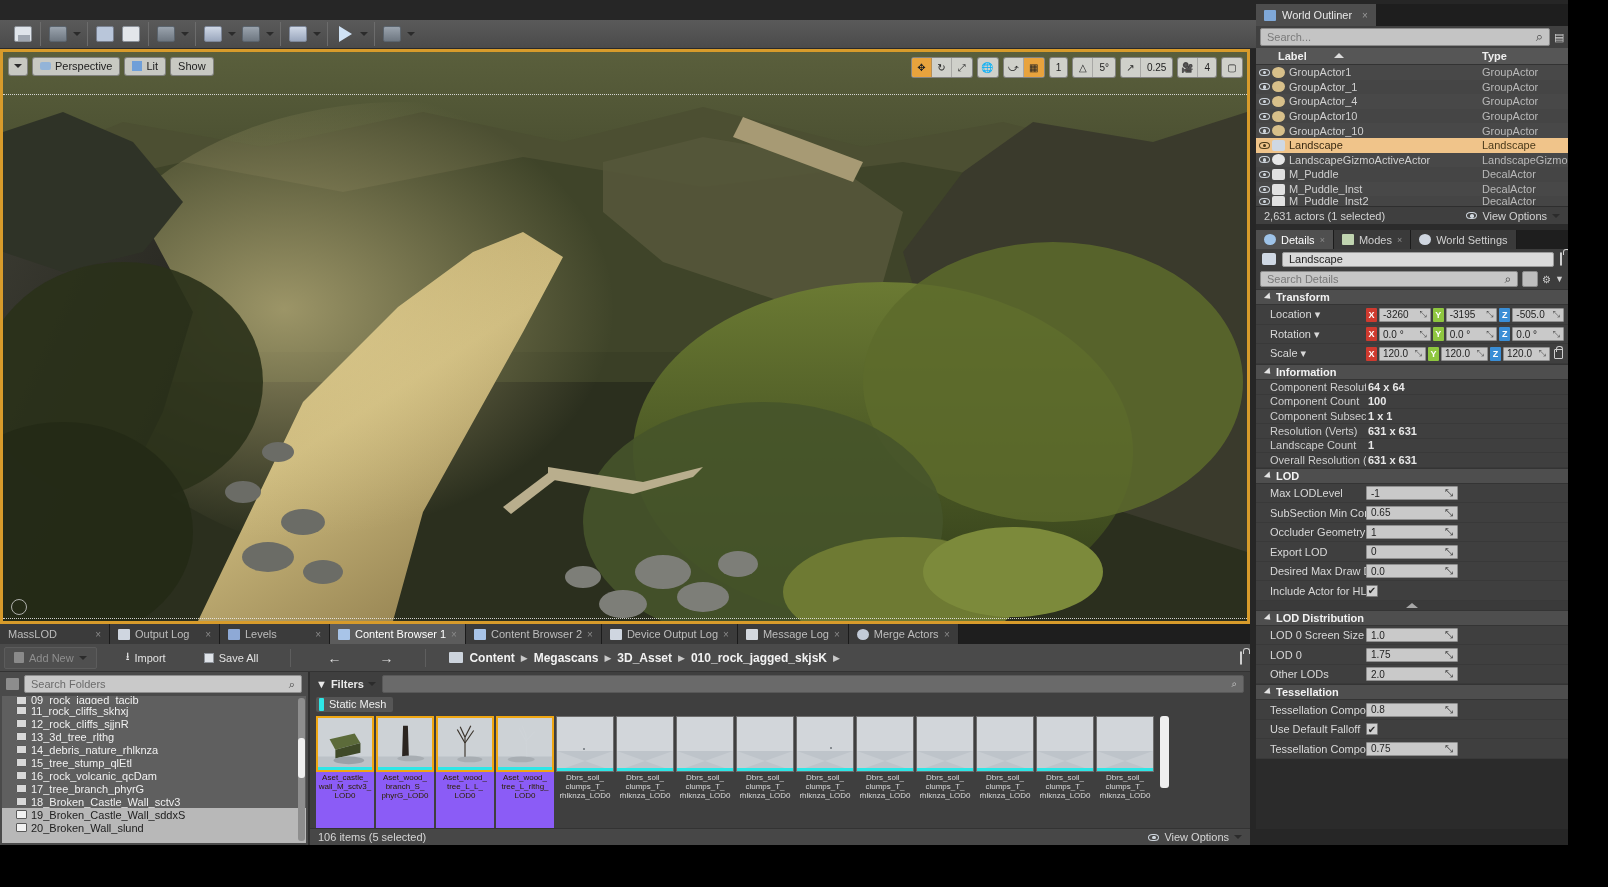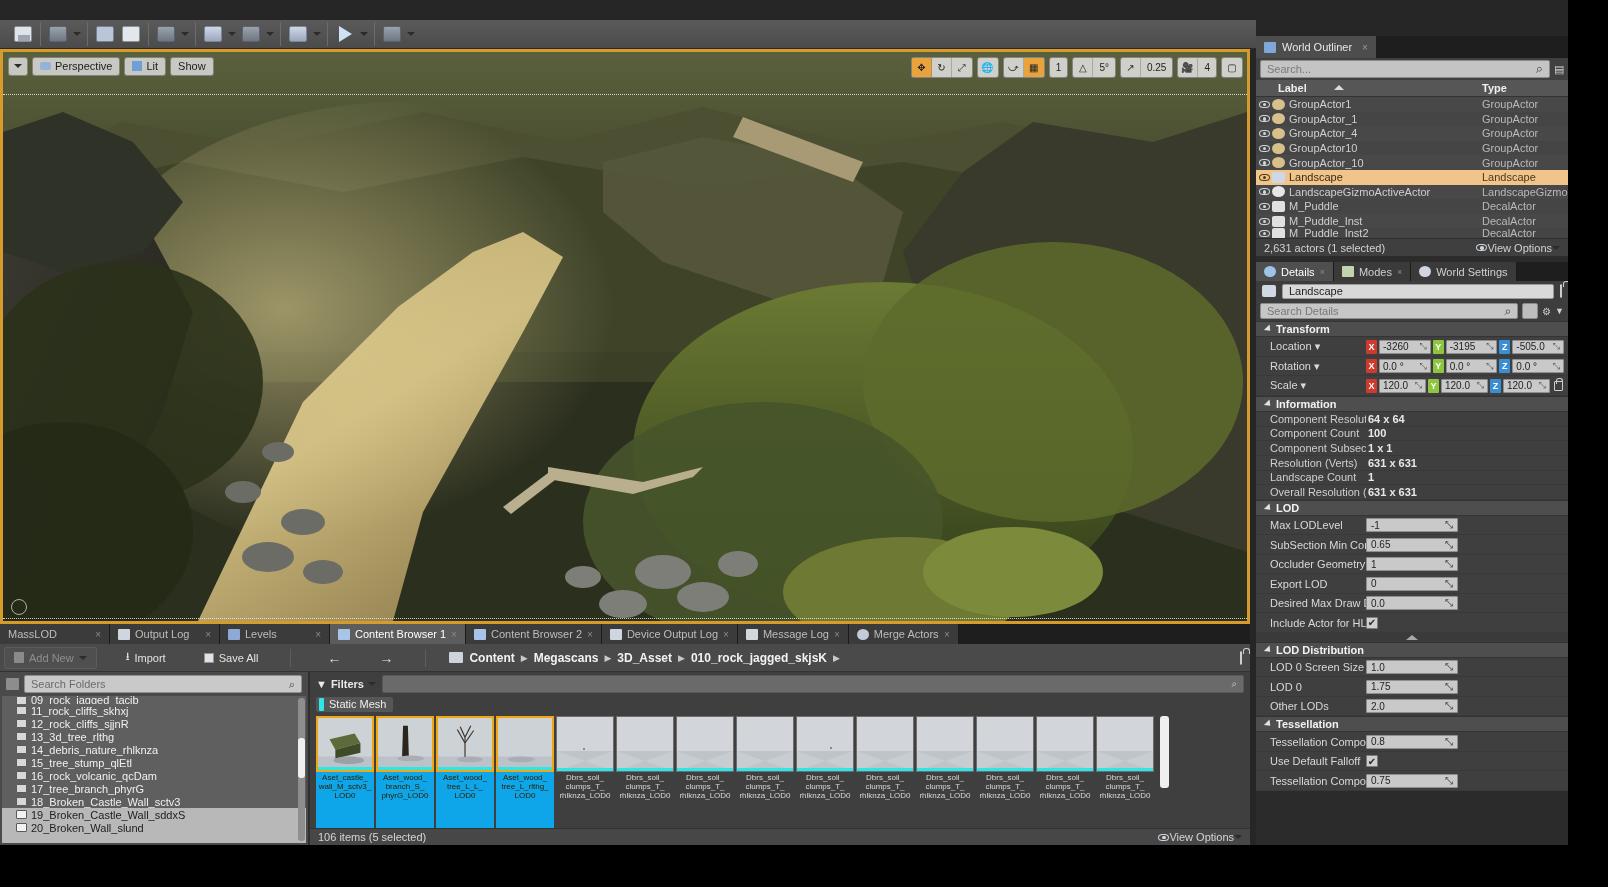--- a/index.html
+++ b/index.html
@@ -106,29 +106,29 @@
   .searchassets{flex:1;height:18px;background:#6a6a6a;border:1px solid #585858;border-radius:2px;display:flex;align-items:center;padding:0 6px;color:#9b9b9b;font-size:10px;overflow:hidden;white-space:nowrap;}
   .typebar{height:16px;display:flex;align-items:center;gap:0;padding-left:6px;}
   .typechip{display:flex;align-items:center;gap:5px;background:#565656;border-radius:2px;padding:1px 7px 1px 3px;color:#eee;font-size:11px;}
   .typedot{width:5px;height:13px;background:#2ee6e6;border-radius:1px;}
   .assetrow{flex:1;display:flex;gap:2px;padding:4px 2px 0 6px;overflow:hidden;}
   .asset{width:58px;display:flex;flex-direction:column;}
   .asset .frame{height:56px;background:linear-gradient(#d4d8dc,#b8bec4);border:1px solid #6d6d6d;position:relative;overflow:hidden;}
   .asset .frame:after{content:"";position:absolute;left:0;right:0;bottom:0;height:3px;background:#2ee6e6;}
   .asset .lbl{font-size:8px;line-height:9px;text-align:center;color:#d8d8d8;padding-top:1px;word-break:break-all;}
   .asset.selected .frame{border:2px solid #f0a712;}
-  .asset.selected{background:#0ea5e9;}
+  .asset.selected{background:#8b5cf6;}
   .asset.selected .lbl{color:#2c2200;}
   .cb-status{height:17px;background:#474747;border-top:1px solid #333;display:flex;align-items:center;padding:0 8px;font-size:11px;color:#d6d6d6;}
-  .vopts{margin-left:auto;display:flex;align-items:center;}
+  .vopts{margin-left:auto;display:flex;align-items:center;gap:5px;}
   .scrollbar{position:absolute;right:1px;top:2px;width:7px;bottom:2px;background:#8e8e8e;border-radius:3px;}
   .scrollthumb{position:absolute;right:0;top:28%;width:7px;height:28%;background:#efefef;border-radius:3px;}
 
   
-  .rightcol{position:absolute;left:1256px;top:36px;width:312px;height:825px;background:#2b2b2b;}
+  .rightcol{position:absolute;left:1256px;top:4px;width:312px;height:825px;background:#2b2b2b;}
   .wo-tabrow{height:22px;background:#1e1e1e;display:flex;align-items:flex-end;}
   .wtab{height:22px;background:#4d4d4d;display:flex;align-items:center;gap:6px;padding:0 8px;color:#e8e8e8;font-size:11px;}
   .wtab .x{color:#999;font-size:10px;margin-left:4px;}
   .panel{background:#3c3c3c;}
   .searchrow{height:22px;display:flex;align-items:center;padding:2px 4px;gap:4px;background:#404040;}
   .srch{flex:1;height:18px;background:#c4c4c4;border:1px solid #8b8b8b;border-radius:2px;display:flex;align-items:center;padding:0 6px;color:#7a7a7a;font-size:11px;}
   .hdrrow{height:17px;background:#565656;display:flex;align-items:center;color:#efefef;font-size:11px;font-weight:bold;border-bottom:1px solid #333;}
   .hdr-label{padding-left:22px;flex:1;position:relative;}
   .hdr-type{width:86px;}
   .sortcaret{position:absolute;left:78px;top:3px;width:0;height:0;border-left:5px solid transparent;border-right:5px solid transparent;border-bottom:5px solid #dcdcdc;}

